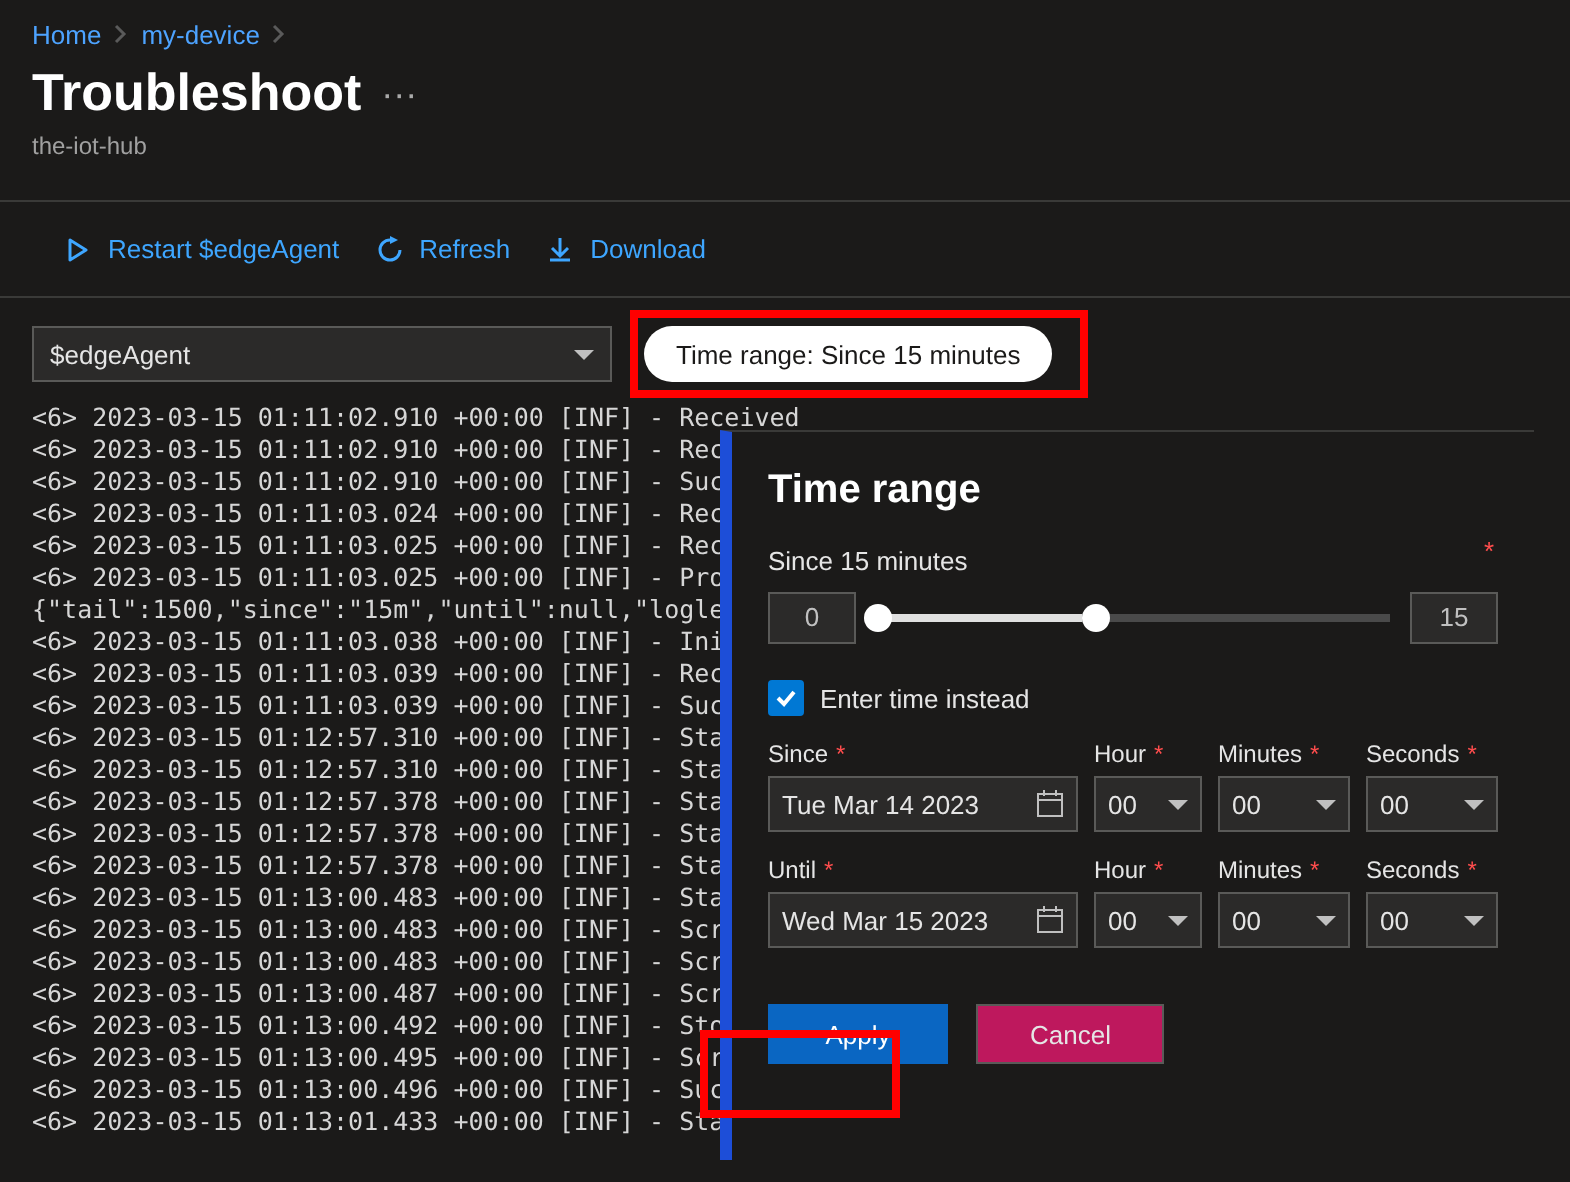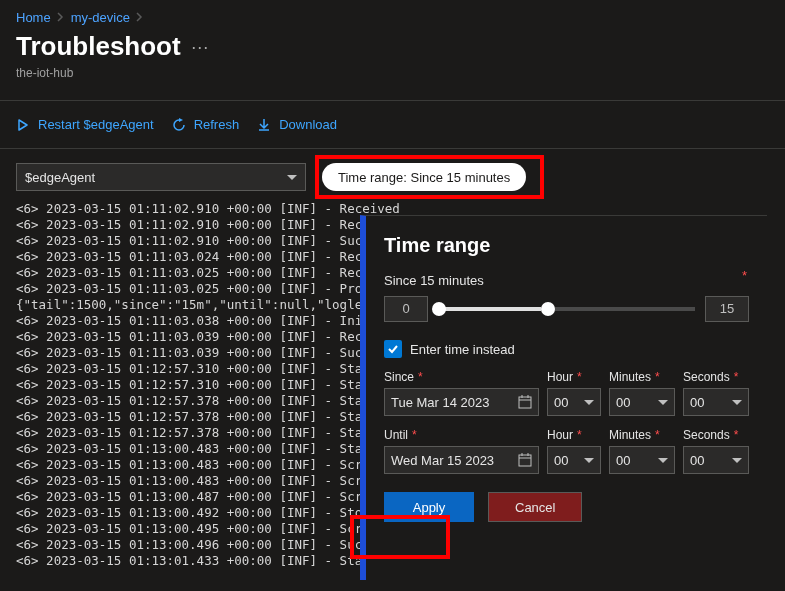--- a/index.html
+++ b/index.html
@@ -21,21 +21,21 @@
   h1.title {
     font-size: 26px; font-weight: 600; color: #fff;
     padding: 2px 16px 0 16px;
     display: flex; align-items: center; gap: 10px;
   }
   .subtitle { padding: 4px 16px 14px 16px; color: #a0a0a0; font-size: 12px; }
   .ellipsis { color: #aaa; font-size: 18px; font-weight: 400; line-height: 10px; }
   .divider { border-top: 1px solid #3a3a38; margin: 6px 0; }
   .actionbar {
     display: flex; align-items: center; gap: 18px;
-    padding: 10px 16px;
+    padding: 10px 32px;
   }
   .action {
     display: inline-flex; align-items: center; gap: 8px;
     color: #3ea6ff; cursor: pointer; font-size: 13px;
   }
   .action svg { flex: 0 0 auto; }
   .filters {
     display: flex; align-items: center; gap: 16px;
     padding: 8px 16px 10px 16px;
   }
@@ -93,24 +93,24 @@
     align-items: end;
   }
   .lbl { font-size: 12px; display: flex; gap: 4px; align-items: baseline; }
   .lbl .star { color: #ff4d4d; }
   .field {
     height: 28px; background: #2b2a29; border: 1px solid #5a5a58;
     color: #e5e5e5; display: flex; align-items: center; justify-content: space-between;
     padding: 0 6px; font-size: 13px;
   }
   .cal-icon svg { display: block; }
-  .btn-row { display: flex; gap: 14px; margin-top: 18px; }
+  .btn-row { display: flex; gap: 14px; margin-top: 28px; }
   .btn {
     height: 30px; padding: 0 26px; font-size: 13px; cursor: pointer;
-    border: 1px solid #5a5a58; background: #7f1d1d; color: #e5e5e5;
+    border: 1px solid #5a5a58; background: #be185d; color: #e5e5e5;
     display: inline-flex; align-items: center; justify-content: center;
   }
   .btn.primary { background: #0a66c2; border-color: #0a66c2; color: #fff; min-width: 90px; }
   .hl-red {
     position: absolute; border: 4px solid #ff0000; pointer-events: none;
   }
   .section-gap { height: 12px; }
 </style>
 </head>
 <body>

